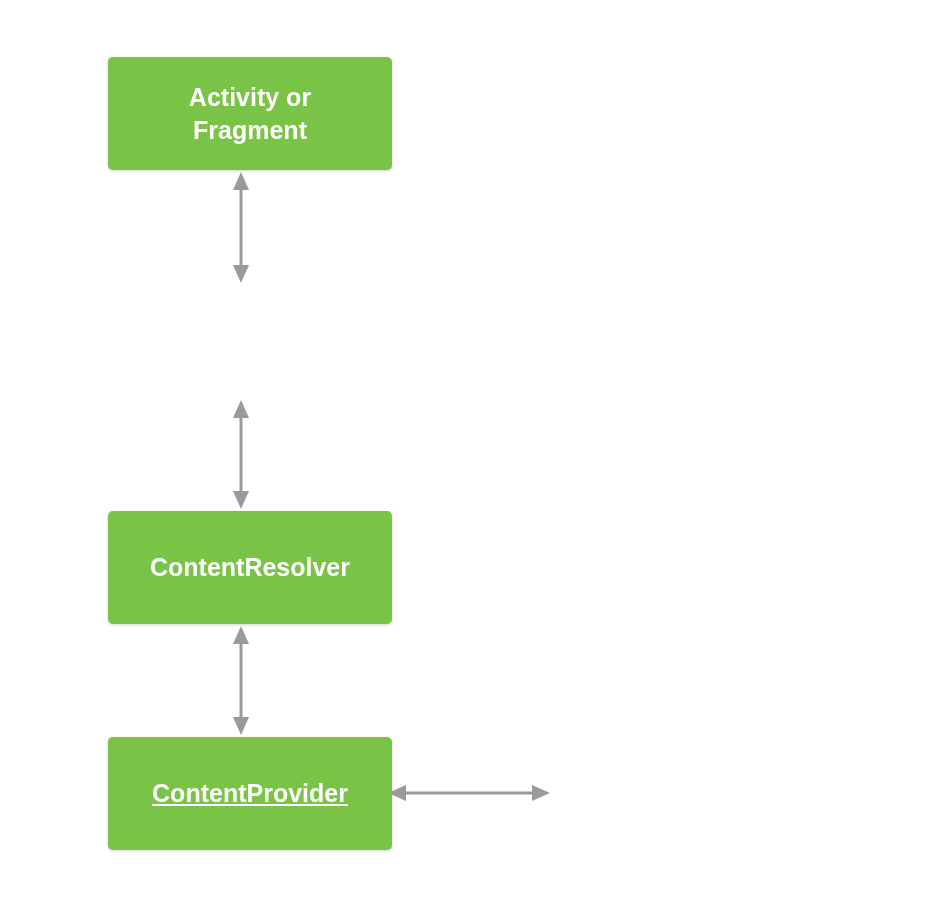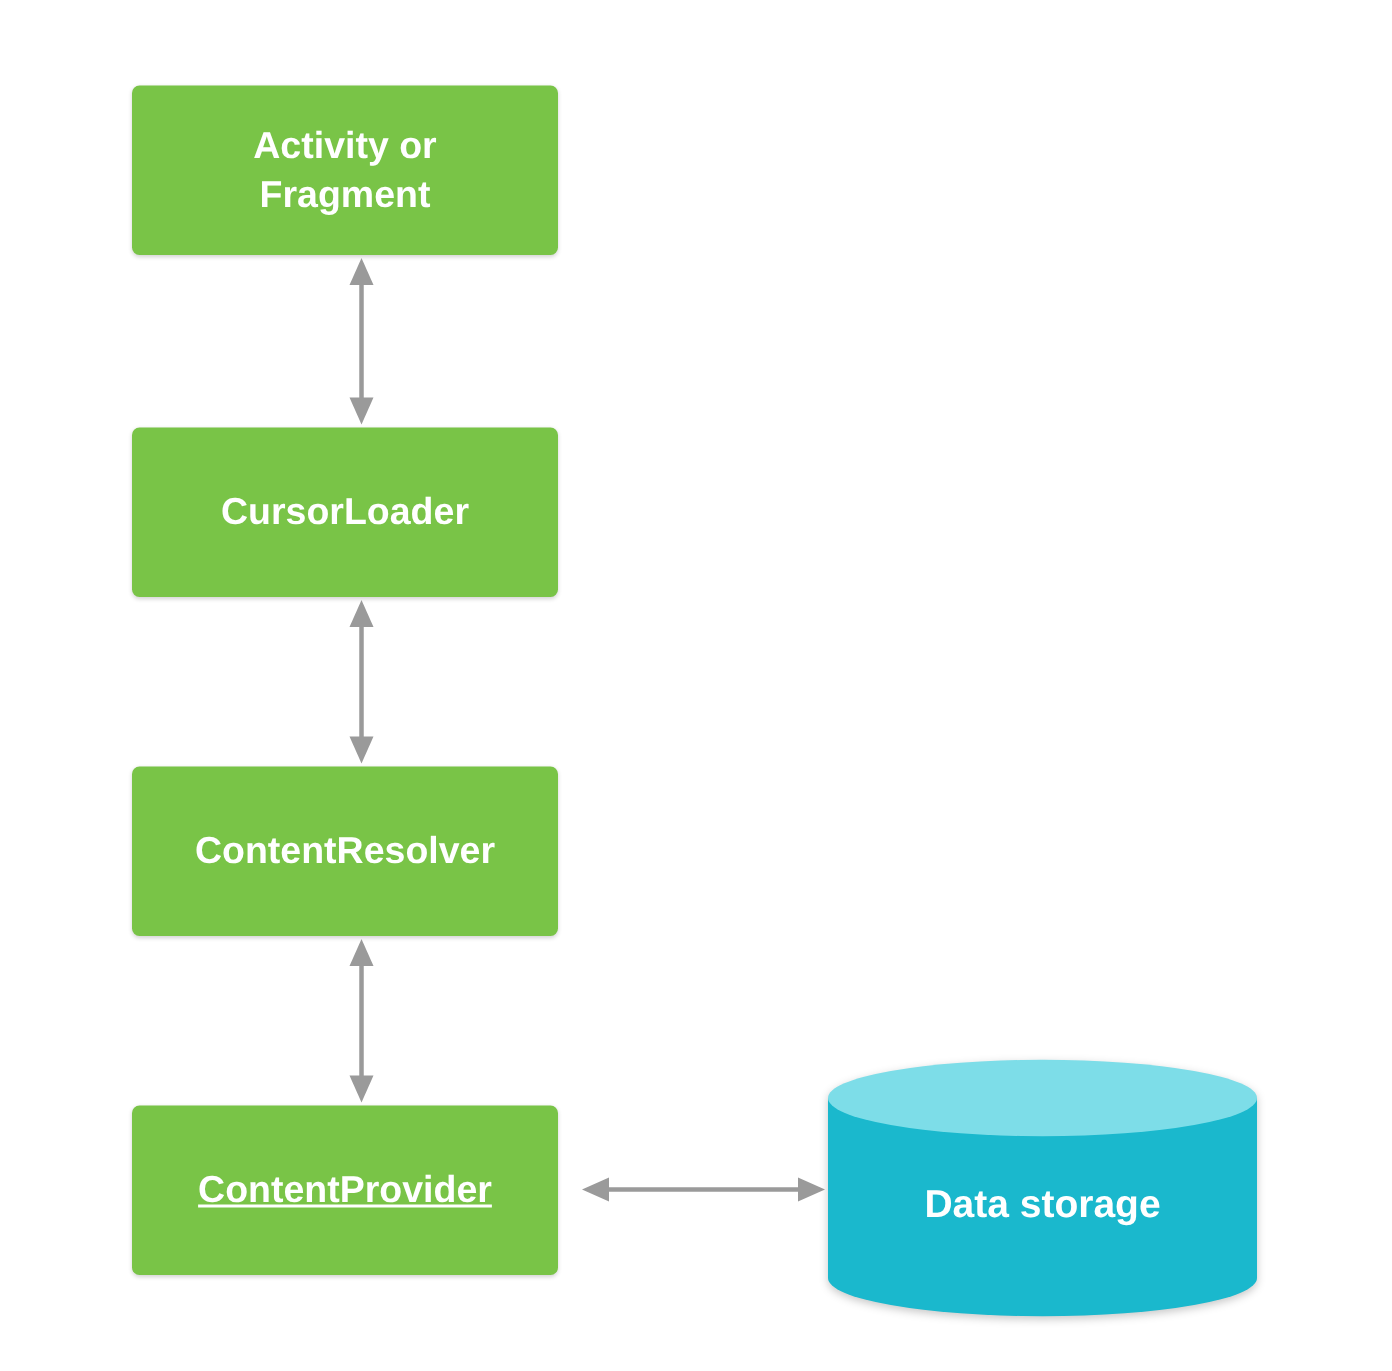--- a/index.html
+++ b/index.html
@@ -10,21 +10,21 @@
   }
   .canvas {
     position: relative;
     width: 928px;
     height: 914px;
     background: var(--background, #ffffff);
     overflow: hidden;
   }
   .node-box {
     position: absolute;
-    left: 88px;
+    left: 108px;
     width: 284px;
     height: 113px;
     background: var(--node_green, #79C447);
     border-radius: 5px;
     box-shadow: 0 1px 3px rgba(0,0,0,0.18);
     display: flex;
     align-items: center;
     justify-content: center;
     text-align: center;
     color: var(--text_white, #ffffff);
@@ -84,23 +84,20 @@
 </style>
 </head>
 <body>
 
 <div class="canvas">
 
   <div class="node-box" id="node-activity-fragment">
     <span>Activity or Fragment</span>
   </div>
 
-  <div class="node-box" id="node-cursor-loader">
-    <span>CursorLoader</span>
-  </div>
 
   <div class="node-box" id="node-content-resolver">
     <span>ContentResolver</span>
   </div>
 
   <div class="node-box" id="node-content-provider">
     <span>ContentProvider</span>
   </div>
 
   <svg class="arrow-layer" viewBox="0 0 928 914" xmlns="http://www.w3.org/2000/svg">
@@ -119,22 +116,14 @@
       <polygon points="241,626 233,644 249,644"></polygon>
       <polygon points="241,735 233,717 249,717"></polygon>
     </g>
     <g>
       <line x1="403" y1="793" x2="535" y2="793"></line>
       <polygon points="388,793 406,785 406,801"></polygon>
       <polygon points="550,793 532,785 532,801"></polygon>
     </g>
   </svg>
 
-  <div class="cylinder">
-    <svg width="286" height="172" viewBox="0 0 286 172" xmlns="http://www.w3.org/2000/svg">
-      <ellipse class="cyl-body" cx="143" cy="146" rx="143" ry="25.5"></ellipse>
-      <rect class="cyl-body" x="0" y="26" width="286" height="120"></rect>
-      <ellipse class="cyl-top" cx="143" cy="26" rx="143" ry="25.5"></ellipse>
-    </svg>
-    <span class="cyl-label">Data storage</span>
-  </div>
 
 </div>
 
 </body></html>

